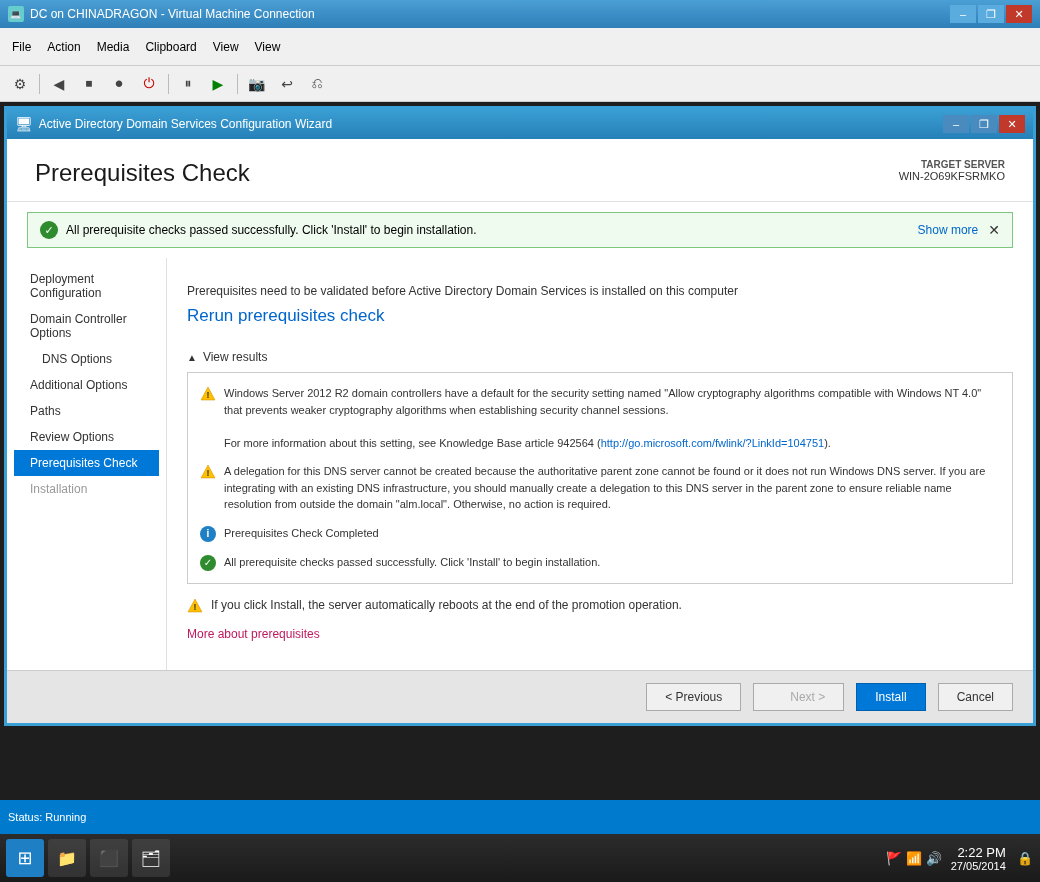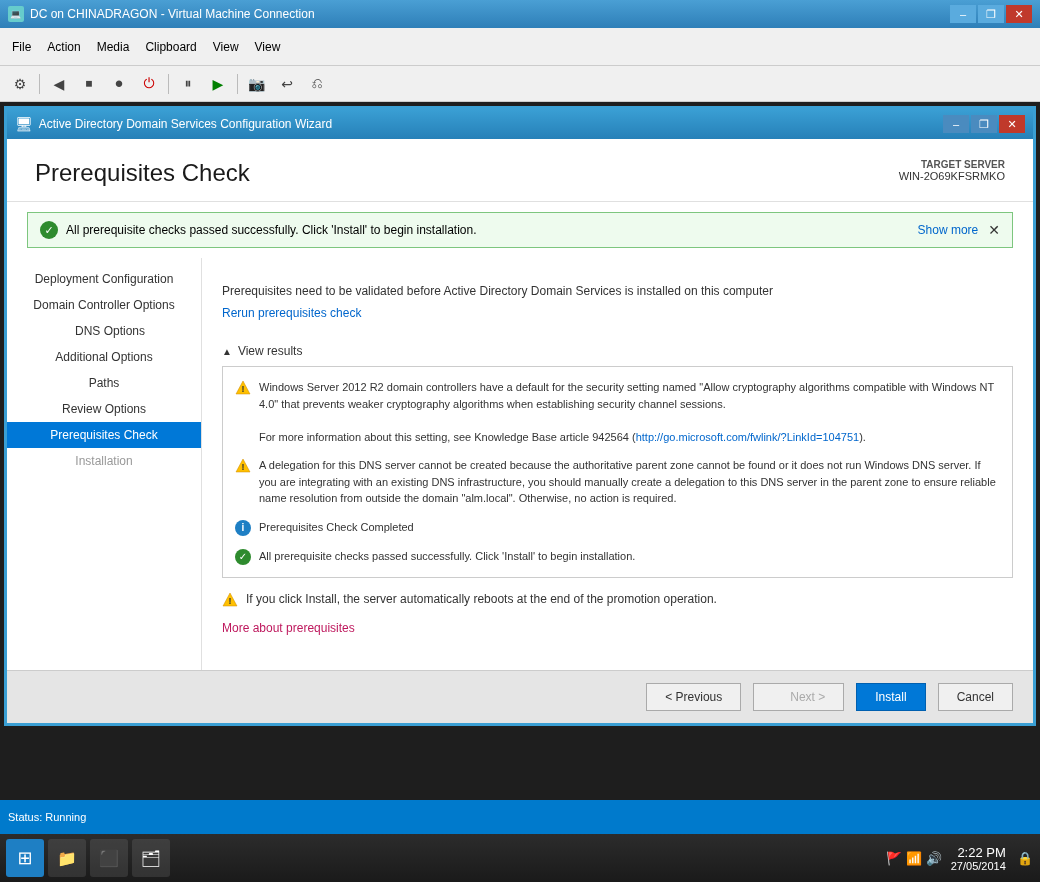--- a/index.html
+++ b/index.html
@@ -98,26 +98,25 @@
 
     
     .content-area {
       display: flex;
       flex: 1;
       overflow: hidden;
     }
 
     
     .left-nav {
-      width: 195px;
+      width: 160px;
       flex-shrink: 0;
-      padding: 8px 0;
+      padding: 8px 7px;
       background: white;
       border-right: 1px solid #e0e0e0;
-      text-align: center;
     }
     .nav-item {
       padding: 6px 16px;
       font-size: 12px;
       color: #333;
       cursor: pointer;
     }
     .nav-item.sub { padding-left: 28px; }
     .nav-item.active { background: #0078d7; color: white; }
     .nav-item.inactive { color: #999; }
@@ -125,21 +124,21 @@
     
     .right-content {
       flex: 1;
       padding: 14px 20px;
       overflow-y: auto;
       font-size: 12px;
       color: #333;
     }
 
     .intro-text { font-size: 12px; color: #333; margin-bottom: 8px; margin-top: 12px; }
-    .rerun-link { color: #0066cc; cursor: pointer; text-decoration: none; font-size: 12px; margin-bottom: 12px; display: inline-block; }
+    .rerun-link { color: #0066cc; cursor: pointer; text-decoration: none; font-size: 17px; margin-bottom: 12px; display: inline-block; }
 
     .view-results-header {
       display: flex;
       align-items: center;
       gap: 6px;
       font-size: 12px;
       color: #333;
       margin: 12px 0 8px 0;
       cursor: pointer;
     }

